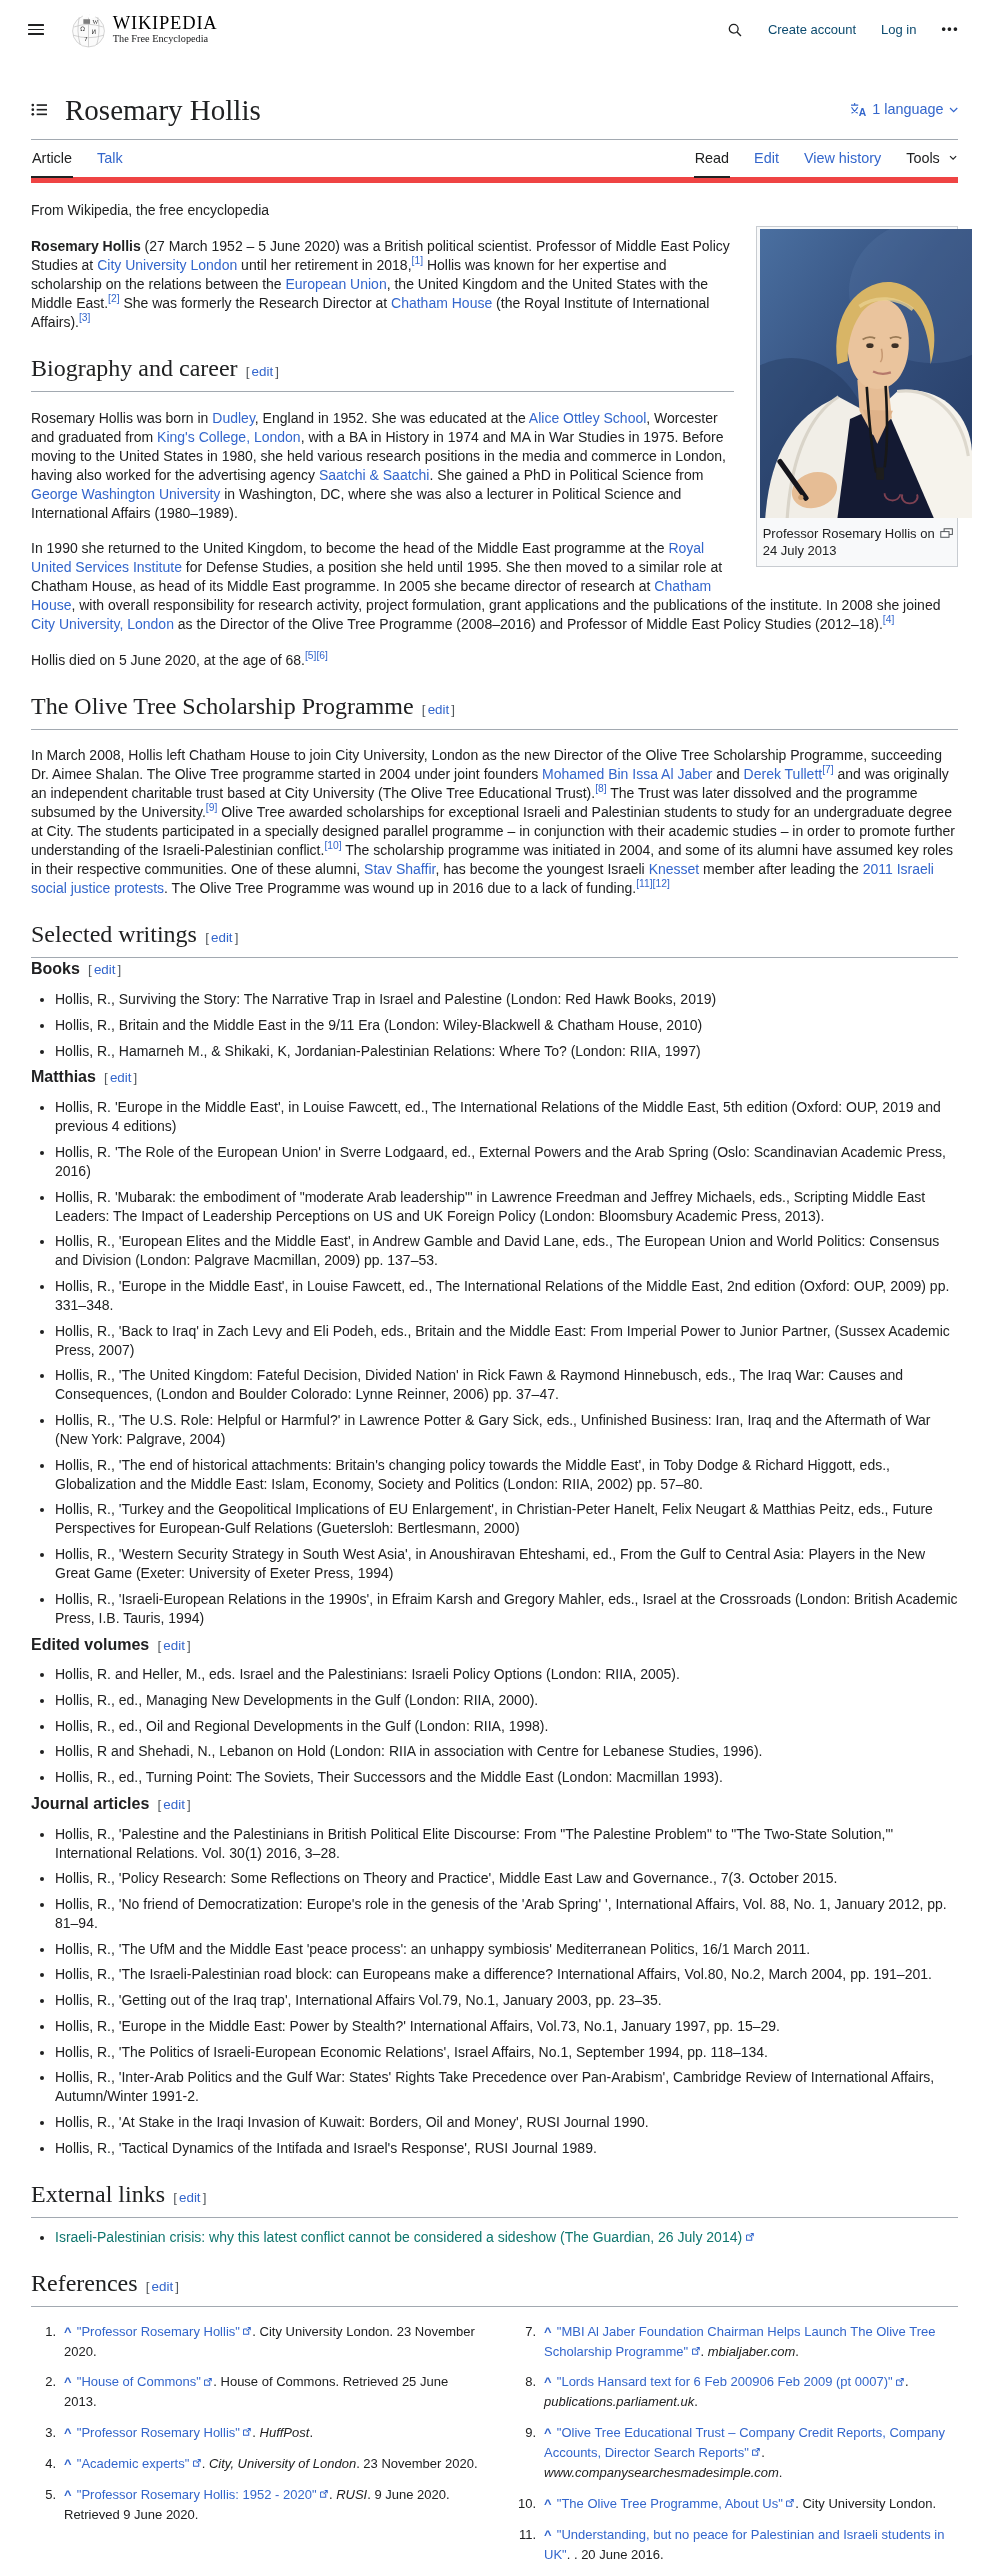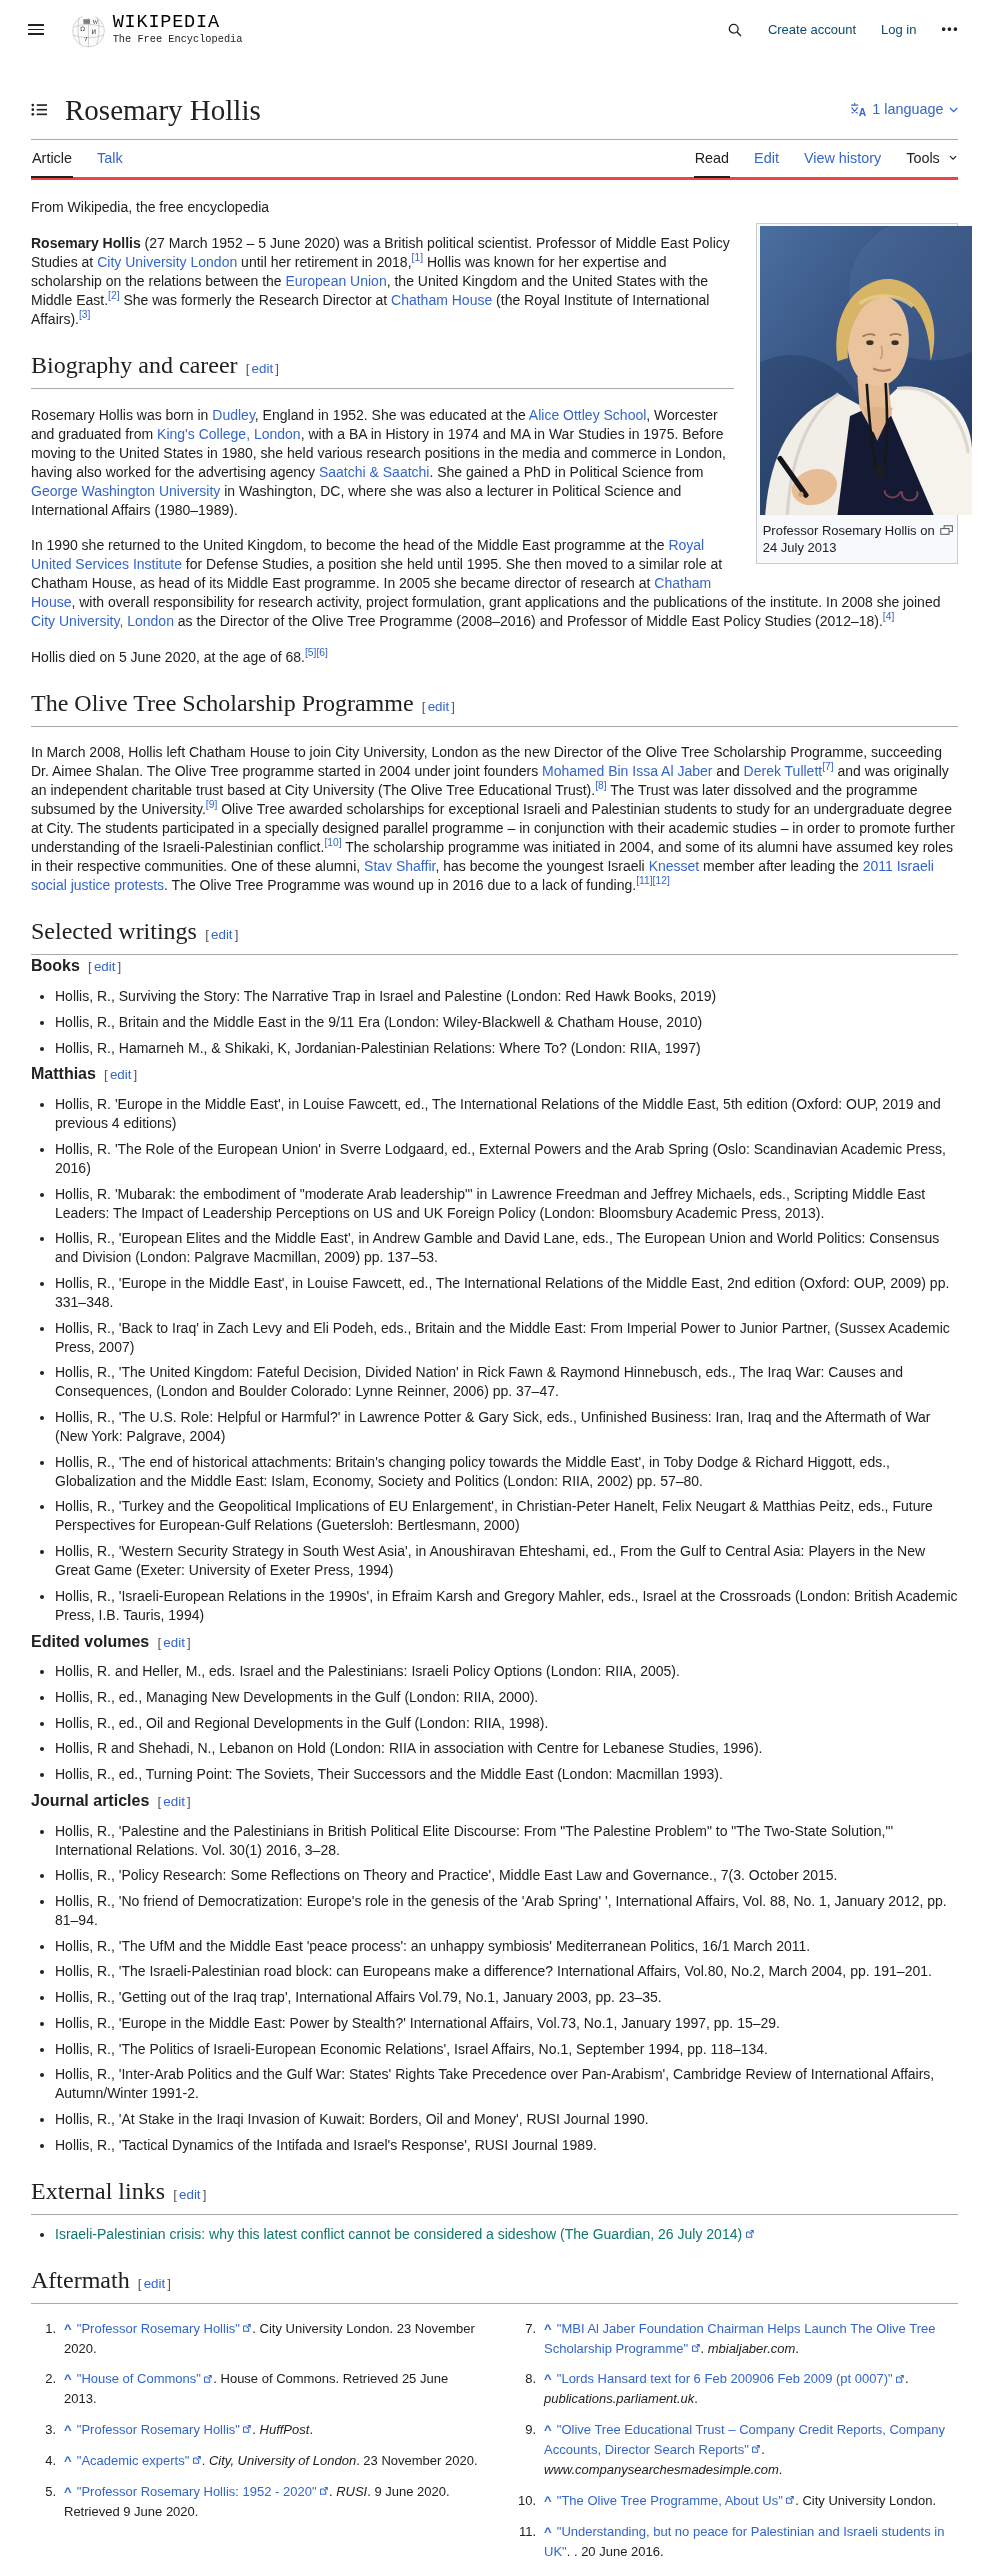--- a/index.html
+++ b/index.html
@@ -12,36 +12,36 @@
   a { text-decoration:none; cursor:pointer; }
   .lnk { color:#3366cc; }
   b { font-weight:700; }
   em { font-style:italic; }
 
   
   .site-header { height:59px; display:flex; align-items:center; padding:0 30px 0 28px; }
   .burger { width:15.5px; display:flex; flex-direction:column; gap:3.1px; margin-right:27px; cursor:pointer; }
   .burger span { display:block; height:1.5px; background:#202122; border-radius:0.5px; }
   .logo { display:flex; align-items:center; gap:7.2px; cursor:pointer; }
-  .wordmark { font-family:Liberation Mono, monospace; }
+  .wordmark { font-family:Liberation Serif, serif; }
   .wordmark .wm1 { font-size:18.5px; letter-spacing:0.8px; line-height:18.5px; color:#000; }
   .wordmark .wm2 { font-size:10.3px; line-height:12.4px; color:#202122; }
   .hdr-right { margin-left:auto; display:flex; align-items:center; gap:25px; }
   .hdr-link { color:#0c4a6e; font-size:13px; }
   .dots { letter-spacing:1.5px; color:#202122; font-weight:700; font-size:12.4px; cursor:pointer; }
 
   
   .content { margin:0 31px; width:927px; }
 
   .titlebar { display:flex; align-items:center; border-bottom:1px solid #a2a9b1; padding:14.4px 0 13.4px 0; margin-top:20.6px; }
   .toc-btn { margin-right:17.5px; cursor:pointer; display:flex; align-items:center; }
   h1 { font-family:"Liberation Serif","DejaVu Serif",serif; font-weight:400; font-size:29px; line-height:32px; }
   .lang-btn { margin-left:auto; display:flex; align-items:center; gap:5.2px; color:#3366cc; font-size:14.4px; cursor:pointer; }
 
-  .tabsrow { display:flex; justify-content:space-between; border-bottom:3px solid #ef4444; }
+  .tabsrow { display:flex; justify-content:space-between; border-bottom:6px solid #ef4444; }
   .tabgroup { display:flex; gap:23px; }
   .tab { position:relative; padding:8.2px 1px 9.3px 1px; font-size:14.4px; color:#3366cc; }
   .tab.on { color:#202122; }
   .tab.on::after { content:""; position:absolute; left:0; right:0; bottom:-1px; height:2.1px; background:#202122; }
   .tab.plain { color:#202122; display:flex; align-items:center; gap:9px; }
 
   .fromnote { margin-top:18.5px; font-size:14px; color:#202122; }
 
   p.body { margin-top:16.5px; }
   sup.ref { font-size:10.3px; line-height:0; vertical-align:super; }
@@ -276,21 +276,21 @@
       </ul>
 
     <h2 class="sect"><span>External links</span><span class="mw-edit"><span class="br">[</span><a>edit</a><span class="br">]</span></span></h2>
     <ul class="wlist" id="external-list">
         <li><a class="ext-a">Israeli-Palestinian crisis: why this latest conflict cannot be considered a sideshow (The Guardian, 26 July 2014)<svg class="exts" width="9.8" height="9.8" viewBox="0 0 19 19">
     <path d="M3 6 h7 M3 6 v10 h10 v-7" fill="none" stroke="#3366cc" stroke-width="2"></path>
     <path d="M9 10 L16 3 M11 3 h5 v5" fill="none" stroke="#3366cc" stroke-width="2"></path>
   </svg></a></li>
       </ul>
 
-    <h2 class="sect"><span>Aftermath</span><span class="mw-edit"><span class="br">[</span><a>edit</a><span class="br">]</span></span></h2>
+    <h2 class="sect"><span>References</span><span class="mw-edit"><span class="br">[</span><a>edit</a><span class="br">]</span></span></h2>
     <div class="refs">
       <div class="refcol">
           <ol id="refs-left">
             <li><span class="refnum">1.</span><a class="caret">^</a><a class="lnk">"Professor Rosemary Hollis"<svg class="exts" width="9.8" height="9.8" viewBox="0 0 19 19">
     <path d="M3 6 h7 M3 6 v10 h10 v-7" fill="none" stroke="#3366cc" stroke-width="2"></path>
     <path d="M9 10 L16 3 M11 3 h5 v5" fill="none" stroke="#3366cc" stroke-width="2"></path>
   </svg></a>. <span>City University London</span>. 23 November 2020.</li>
             <li><span class="refnum">2.</span><a class="caret">^</a><a class="lnk">"House of Commons"<svg class="exts" width="9.8" height="9.8" viewBox="0 0 19 19">
     <path d="M3 6 h7 M3 6 v10 h10 v-7" fill="none" stroke="#3366cc" stroke-width="2"></path>
     <path d="M9 10 L16 3 M11 3 h5 v5" fill="none" stroke="#3366cc" stroke-width="2"></path>

